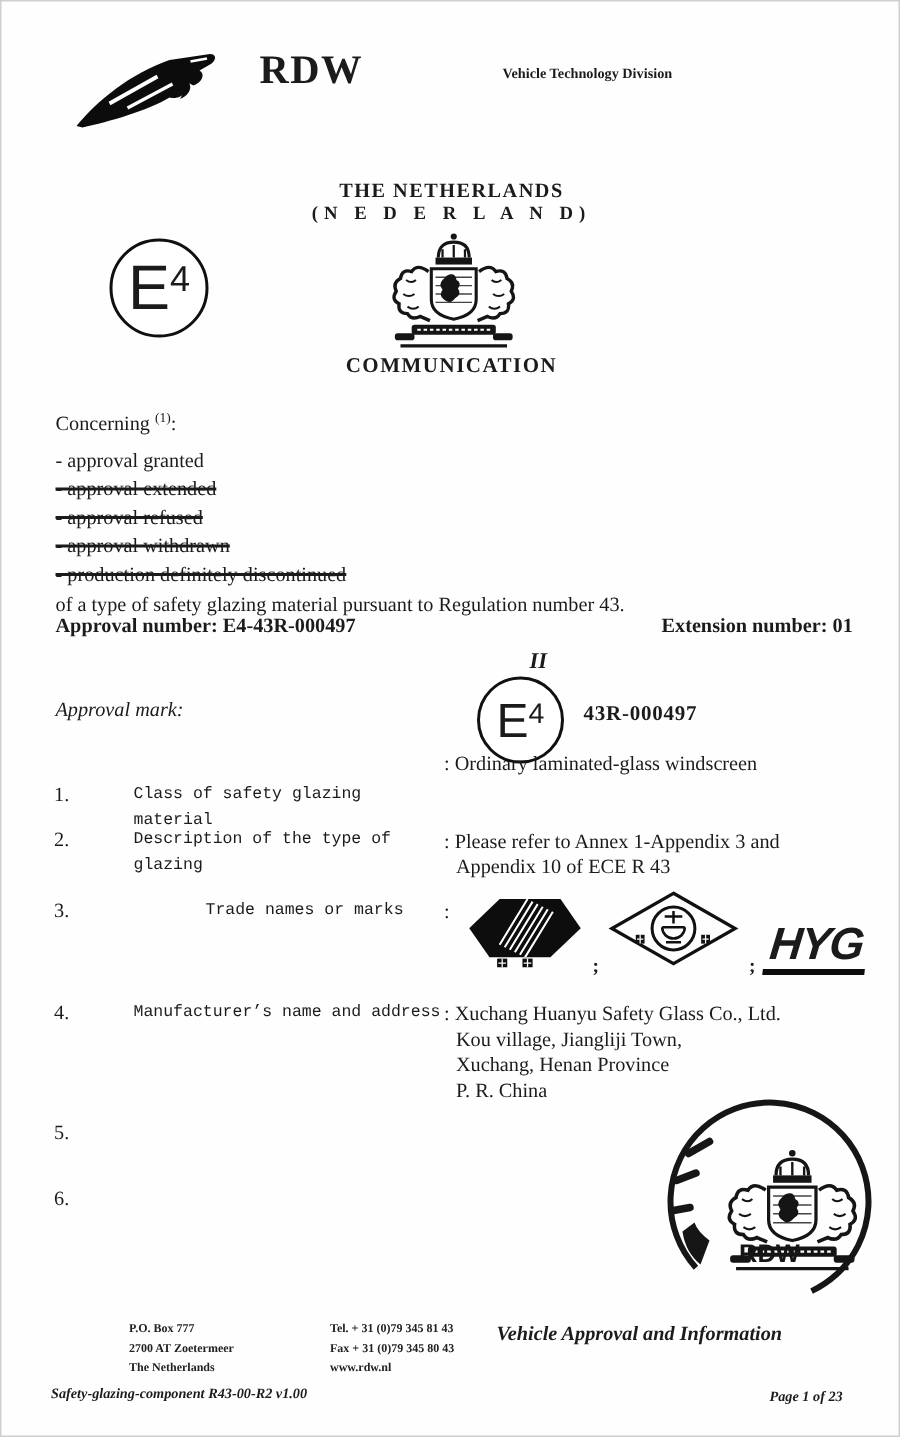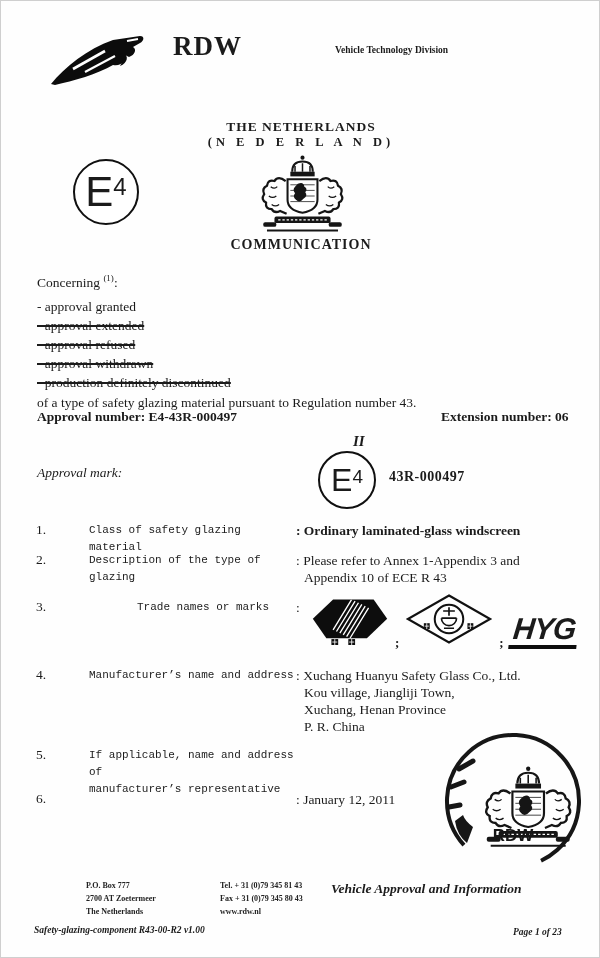--- a/index.html
+++ b/index.html
@@ -109,33 +109,33 @@
 
   <div class="abs txt" style="left:36px;top:296px;">- approval granted</div>
   <div class="abs txt struck" style="left:36px;top:315px;">- approval extended</div>
   <div class="abs txt struck" style="left:36px;top:334px;">- approval refused</div>
   <div class="abs txt struck" style="left:36px;top:353px;">- approval withdrawn</div>
   <div class="abs txt struck" style="left:36px;top:372px;">- production definitely discontinued</div>
 
   <div class="abs txt" style="left:36px;top:392px;">of a type of safety glazing material pursuant to Regulation number 43.</div>
 
   <div class="abs bold-line" style="left:36px;top:408px;">Approval number: E4-43R-000497</div>
-  <div class="abs bold-line" style="left:440px;top:408px;">Extension number: 06</div>
+  <div class="abs bold-line" style="left:440px;top:408px;">Extension number: 01</div>
 
   <div class="abs txt i" style="left:36px;top:462px;">Approval mark:</div>
   <div class="abs b i" style="left:352px;top:432px;font-size:15px;">II</div>
   <div class="abs emark emark2" style="left:317px;top:450px;width:54px;height:54px;border-width:2px;">
     <span class="e-big">E</span>
       <span class="e-small">4</span>
   </div>
   <div class="abs b" style="left:388px;top:468px;font-size:14px;letter-spacing:0.5px;">43R-000497</div>
 
   <div class="abs item-no" style="left:35px;top:521px;">1.</div>
   <div class="abs item-label" style="left:88px;top:521px;">Class of safety glazing material</div>
-  <div class="abs item-value" style="left:295px;top:521px;font-weight:bold;">: Ordinary laminated-glass windscreen</div>
+  <div class="abs item-value" style="left:295px;top:499px;">: Ordinary laminated-glass windscreen</div>
 
   <div class="abs item-no" style="left:35px;top:551px;">2.</div>
   <div class="abs item-label" style="left:88px;top:551px;">Description of the type of glazing</div>
   <div class="abs item-value" style="left:295px;top:551px;">
     <div>: Please refer to Annex 1-Appendix 3 and</div>
     <div class="cont">Appendix 10 of ECE R 43</div>
   </div>
 
   <div class="abs item-no" style="left:35px;top:598px;">3.</div>
   <div class="abs item-label" style="left:88px;top:598px;margin-left:48px;">Trade names or marks</div>
@@ -186,27 +186,22 @@
   <div class="abs item-no" style="left:35px;top:666px;">4.</div>
   <div class="abs item-label" style="left:88px;top:666px;">Manufacturer’s name and address</div>
   <div class="abs item-value" style="left:295px;top:666px;">
     <div>: Xuchang Huanyu Safety Glass Co., Ltd.</div>
     <div class="cont">Kou village, Jiangliji Town,</div>
     <div class="cont">Xuchang, Henan Province</div>
     <div class="cont">P. R. China</div>
   </div>
 
   <div class="abs item-no" style="left:35px;top:746px;">5.</div>
-  <div class="abs item-label" style="left:88px;top:746px;">
-    <div>If applicable, name and address of</div>
-    <div>manufacturer’s representative</div>
-  </div>
 
   <div class="abs item-no" style="left:35px;top:790px;">6.</div>
-  <div class="abs item-value" style="left:295px;top:790px;">: January 12, 2011</div>
 
   <div class="abs" style="left:428px;top:724px;width:160px;height:152px;">
     <svg viewBox="0 0 160 152" width="160" height="152">
       <circle cx="84" cy="76" r="66" fill="none" stroke="#161616" stroke-width="4" stroke-dasharray="330 85" transform="rotate(138 84 76)"></circle>
       <path d="M30,44 l14,-8 M22,62 l13,-5 M20,82 l11,-2" stroke="#161616" stroke-width="5" stroke-linecap="round"></path>
       <path d="M26,96 q2,14 12,22 l6,-16 q-8,-6 -10,-12 z" fill="#161616"></path>
       <g transform="translate(40,28) scale(0.74)">
         <use href="#coat"></use>
       </g>
       <text x="84" y="116" text-anchor="middle" font-family="Liberation Sans, sans-serif" font-size="17" font-weight="bold" fill="#161616">RDW</text>

